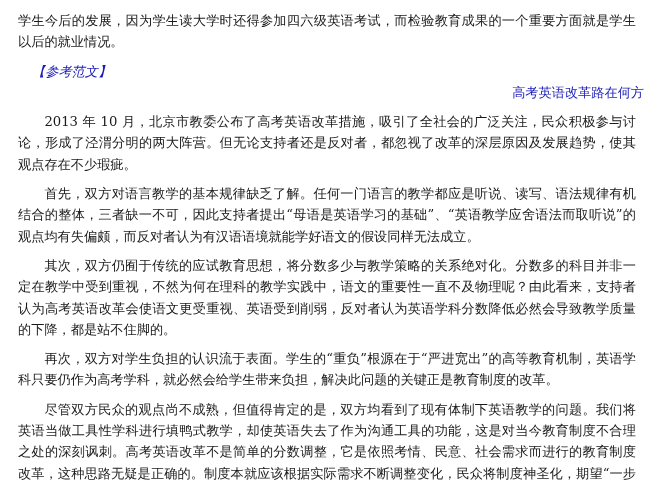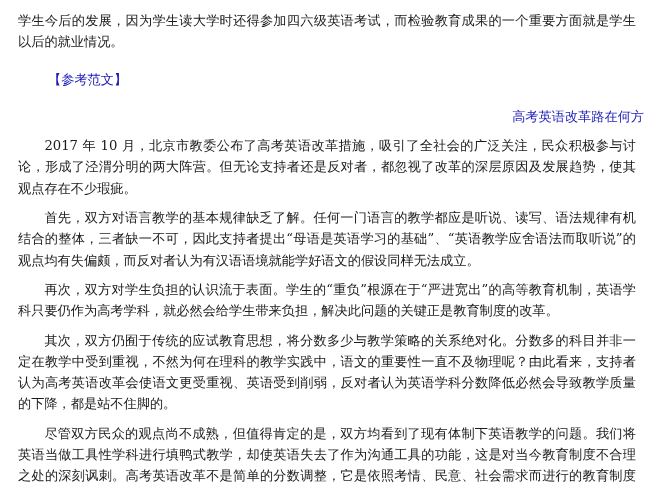--- a/index.html
+++ b/index.html
@@ -6,29 +6,29 @@
   body {
     width:654px; height:485px; overflow:hidden;
     font-family: "DejaVu Serif", "Liberation Serif", serif;
     color:#1a1a1a;
     font-size:13.2px;
   }
   .page { position:relative; padding:2px 10px 0 10px; }
   .line-block { line-height:21.3px; text-align:justify; margin:8px; }
   .indent { text-indent:2em; }
   .indent1 { text-indent:1.6em; }
-  .ref-label { color:#1c1cb8; margin:16px; line-height:21.3px; padding-left:22px; }
+  .ref-label { color:#1c1cb8; margin:0; line-height:21.3px; padding-left:22px;font-style:italic; }
   .title { color:#1c1cb8; text-align:right; margin:0; line-height:21.3px; }
 </style>
 </head>
 <body>
 
 <div class="page">
   <p class="line-block">学生今后的发展，因为学生读大学时还得参加四六级英语考试，而检验教育成果的一个重要方面就是学生以后的就业情况。</p>
   <p class="ref-label">【参考范文】</p>
   <p class="title">高考英语改革路在何方</p>
-  <p class="line-block indent">2017 年 10 月，北京市教委公布了高考英语改革措施，吸引了全社会的广泛关注，民众积极参与讨论，形成了泾渭分明的两大阵营。但无论支持者还是反对者，都忽视了改革的深层原因及发展趋势，使其观点存在不少瑕疵。</p>
+  <p class="line-block indent">2013 年 10 月，北京市教委公布了高考英语改革措施，吸引了全社会的广泛关注，民众积极参与讨论，形成了泾渭分明的两大阵营。但无论支持者还是反对者，都忽视了改革的深层原因及发展趋势，使其观点存在不少瑕疵。</p>
   <p class="line-block indent">首先，双方对语言教学的基本规律缺乏了解。任何一门语言的教学都应是听说、读写、语法规律有机结合的整体，三者缺一不可，因此支持者提出“母语是英语学习的基础”、“英语教学应舍语法而取听说”的观点均有失偏颇，而反对者认为有汉语语境就能学好语文的假设同样无法成立。</p>
+  <p class="line-block indent">其次，双方仍囿于传统的应试教育思想，将分数多少与教学策略的关系绝对化。分数多的科目并非一定在教学中受到重视，不然为何在理科的教学实践中，语文的重要性一直不及物理呢？由此看来，支持者认为高考英语改革会使语文更受重视、英语受到削弱，反对者认为英语学科分数降低必然会导致教学质量的下降，都是站不住脚的。</p>
   <p class="line-block indent">再次，双方对学生负担的认识流于表面。学生的“重负”根源在于“严进宽出”的高等教育机制，英语学科只要仍作为高考学科，就必然会给学生带来负担，解决此问题的关键正是教育制度的改革。</p>
-  <p class="line-block indent">其次，双方仍囿于传统的应试教育思想，将分数多少与教学策略的关系绝对化。分数多的科目并非一定在教学中受到重视，不然为何在理科的教学实践中，语文的重要性一直不及物理呢？由此看来，支持者认为高考英语改革会使语文更受重视、英语受到削弱，反对者认为英语学科分数降低必然会导致教学质量的下降，都是站不住脚的。</p>
   <p class="line-block indent">尽管双方民众的观点尚不成熟，但值得肯定的是，双方均看到了现有体制下英语教学的问题。我们将英语当做工具性学科进行填鸭式教学，却使英语失去了作为沟通工具的功能，这是对当今教育制度不合理之处的深刻讽刺。高考英语改革不是简单的分数调整，它是依照考情、民意、社会需求而进行的教育制度改革，这种思路无疑是正确的。制度本就应该根据实际需求不断调整变化，民众将制度神圣化，期望“一步到位”，反而会给改革带来阻力。</p>
 
 </div>
 
 </body></html>

